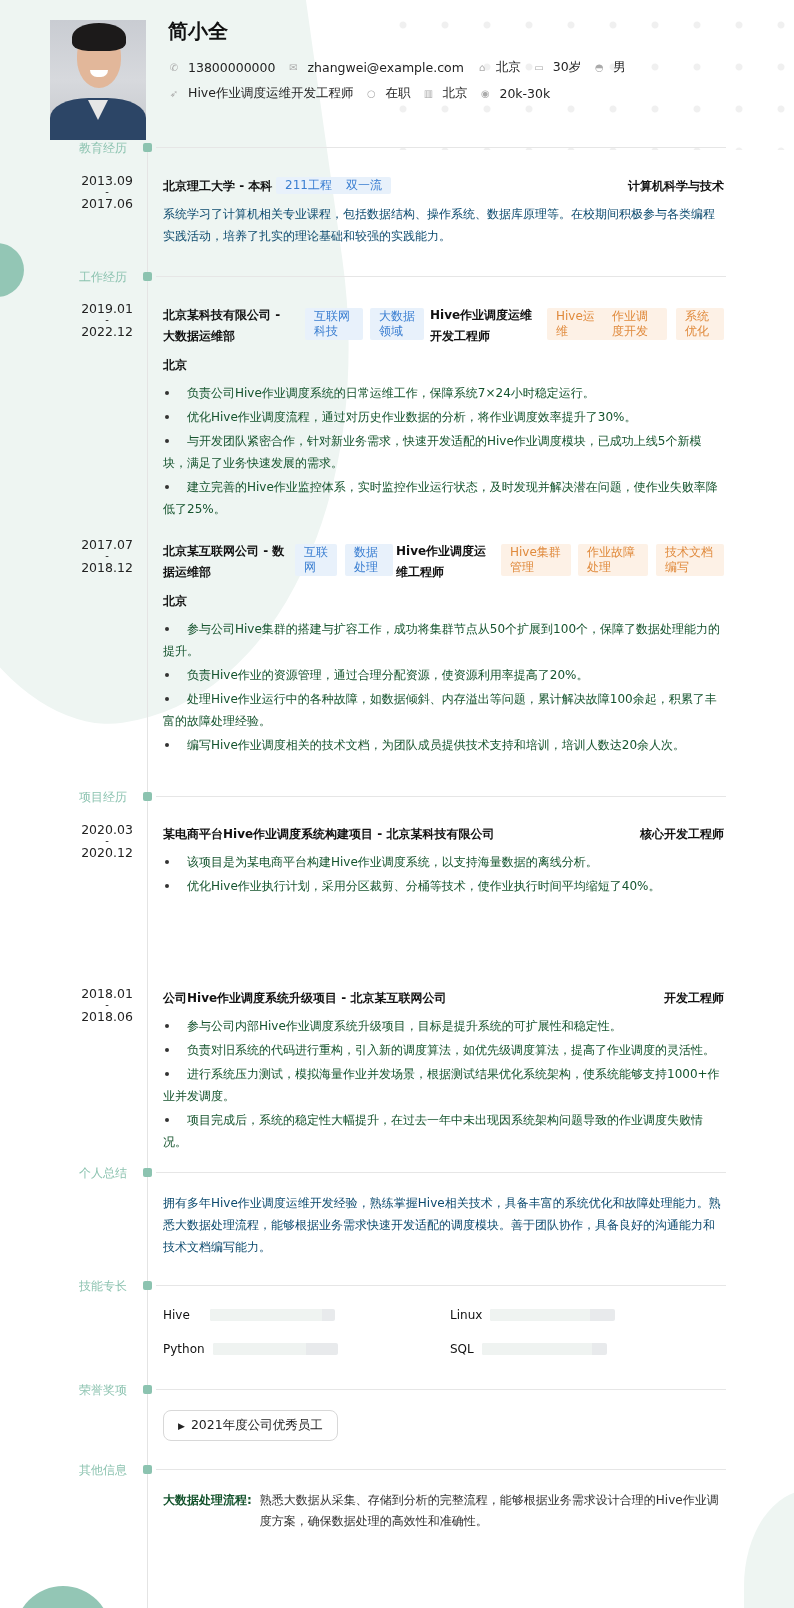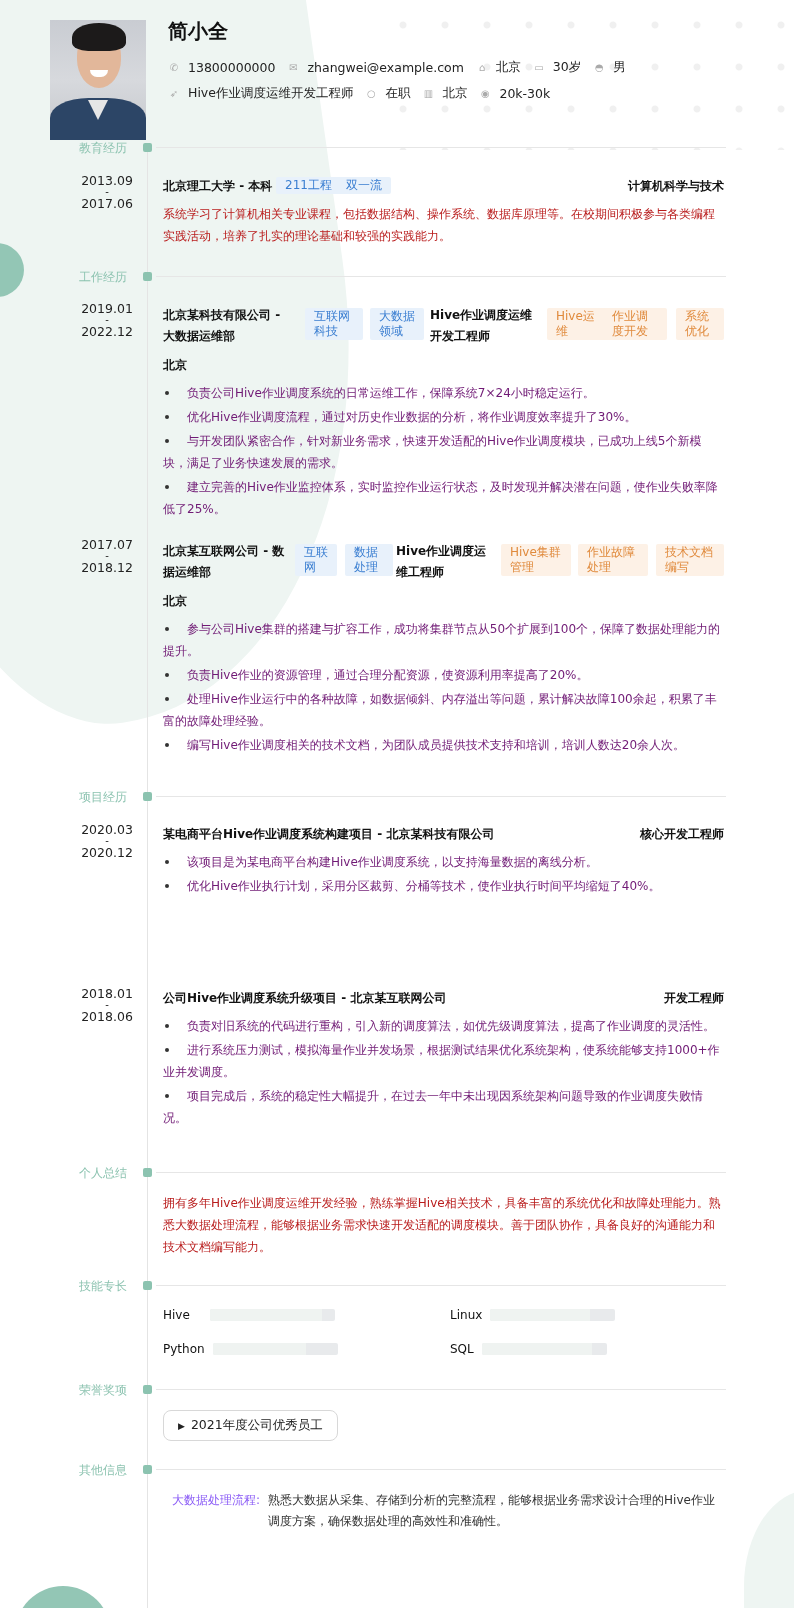--- a/index.html
+++ b/index.html
@@ -37,41 +37,41 @@
   .section-head { position: absolute; left: 0; width: 794px; height: 14px; }
   .section-title { position: absolute; right: 667px; top: -1px; font-size: 12px; color: #8cc3b0; white-space: nowrap; }
   .section-dot { position: absolute; left: 143px; top: 2px; width: 9px; height: 9px; border-radius: 2px; background: #8cc3b0; }
   .section-rule { position: absolute; left: 156px; top: 6px; width: 570px; height: 1px; background: #e6e6e6; }
 
   .dates { position: absolute; left: 72px; width: 70px; text-align: center; font-size: 12.5px; color: #222; line-height: 15px; }
   .dates .dash { font-size: 10px; line-height: 8px; }
 
   .entry-title { position: absolute; left: 163px; font-size: 12px; font-weight: bold; color: #111; }
   .entry-right { position: absolute; right: 70px; font-size: 12px; font-weight: bold; color: #111; }
-  .para { position: absolute; left: 163px; width: 562px; font-size: 12px; line-height: 22px; color: #b91c1c; }
+  .para { position: absolute; left: 163px; width: 562px; font-size: 12px; line-height: 22px; color: #0c4a6e; }
 
   .tag { position: absolute; font-size: 12px; line-height: 15px; padding: 1px 9px; border-radius: 2px; }
   .tag.blue { background: #e8f1fb; color: #3a7ed1; }
   .tag.orange { background: #fdf1e6; color: #e08a3c; }
 
   .bullets { position: absolute; left: 163px; width: 562px; list-style: none; }
-  .bullets li { position: relative; font-size: 12px; line-height: 22px; color: #701a75; padding-left: 0; margin-bottom: 2px; text-indent: 24px; }
+  .bullets li { position: relative; font-size: 12px; line-height: 22px; color: #14532d; padding-left: 0; margin-bottom: 2px; text-indent: 24px; }
   .bullets li::before { content: ""; position: absolute; left: 2px; top: 9px; width: 4px; height: 4px; border-radius: 50%; background: #333; }
 
   .city { position: absolute; left: 163px; font-size: 12px; font-weight: bold; color: #111; }
 
   .skill { position: absolute; display: flex; align-items: center; font-size: 12px; color: #111; }
   .skill .bar { position: relative; height: 12px; margin-left: 10px; background: #e8eaec; border-radius: 2px; overflow: hidden; }
   .skill .fill { position: absolute; left: 0; top: 0; height: 12px; background: #eff3f1; }
 
   .award-btn { position: absolute; left: 163px; top: 1410px; height: 31px; padding: 0 14px; border: 1px solid #d8d8d8; border-radius: 8px; display: flex; align-items: center; font-size: 12.5px; color: #222; background: #fff; }
   .award-btn .tri { font-size: 9px; margin-right: 6px; }
 
   .other { position: absolute; left: 163px; top: 1490px; width: 562px; display: flex; font-size: 12px; line-height: 21px; color: #333; }
-  .other .k { font-weight: normal; color: #8b5cf6; white-space: nowrap; margin-right: 8px; margin-left: 9px; }
+  .other .k { font-weight: bold; color: #14532d; white-space: nowrap; margin-right: 8px; }
 </style>
 </head>
 <body>
 
 <div class="bg-blob-top"></div>
 <div class="dots"></div>
 <div class="bg-circle-left"></div>
 <div class="bg-circle-bottom"></div>
 <div class="bg-blob-br"></div>
 
@@ -210,20 +210,21 @@
   </ul>
 
   <div class="dates" style="top:986px;">
     <div>2018.01</div>
       <div class="dash">-</div>
       <div>2018.06</div>
   </div>
   <div class="entry-title" style="top:990px;">公司Hive作业调度系统升级项目 - 北京某互联网公司</div>
   <div class="entry-right" style="top:990px;">开发工程师</div>
   <ul class="bullets" style="top:1015px;">
+    <li>参与公司内部Hive作业调度系统升级项目，目标是提升系统的可扩展性和稳定性。</li>
     <li>负责对旧系统的代码进行重构，引入新的调度算法，如优先级调度算法，提高了作业调度的灵活性。</li>
     <li>进行系统压力测试，模拟海量作业并发场景，根据测试结果优化系统架构，使系统能够支持1000+作业并发调度。</li>
     <li>项目完成后，系统的稳定性大幅提升，在过去一年中未出现因系统架构问题导致的作业调度失败情况。</li>
   </ul>
 
   <div class="section-head" style="top:1166px;padding-left:12px;">
     <span class="section-title">个人总结</span>
     <span class="section-dot"></span>
     <span class="section-rule"></span>
   </div>

